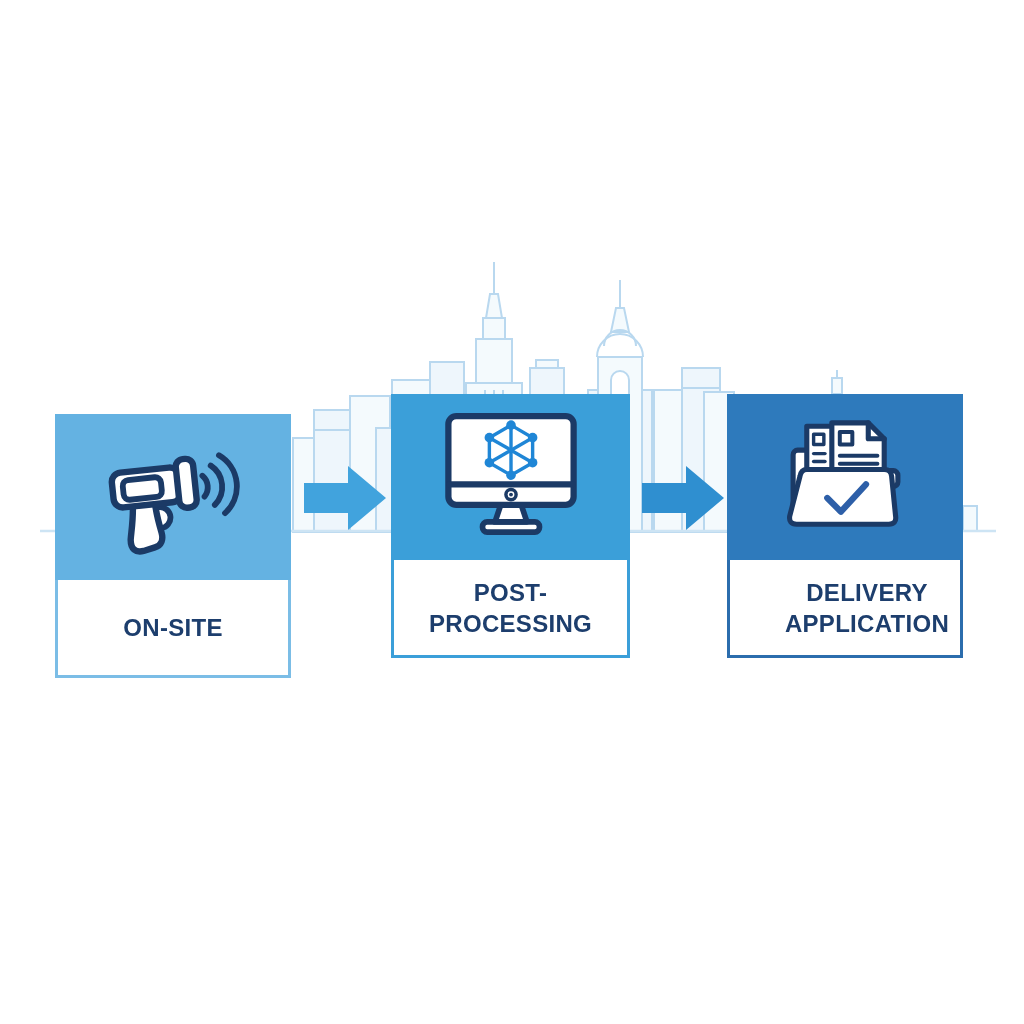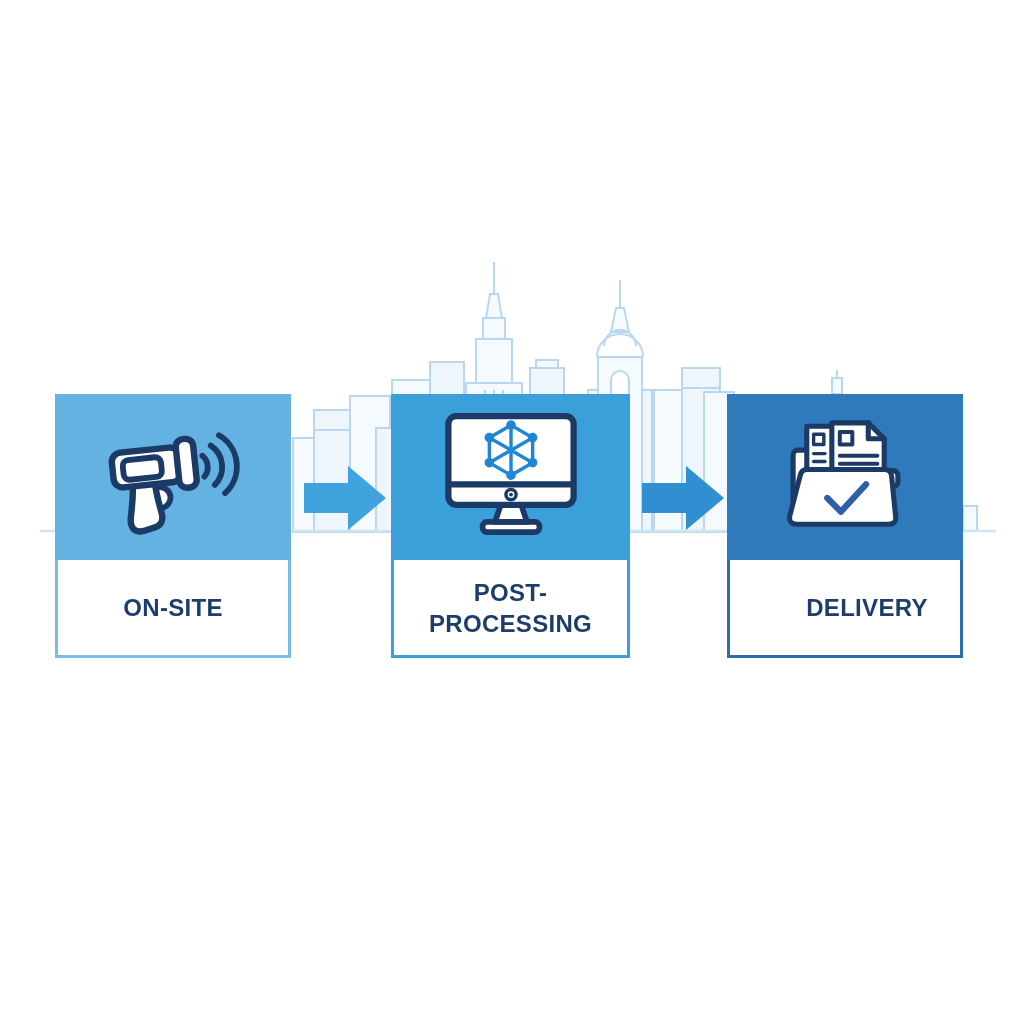--- a/index.html
+++ b/index.html
@@ -9,21 +9,21 @@
   }
   .skyline{position:absolute;left:0;top:0;z-index:0;}
   .step{position:absolute;z-index:2;top:394px;height:264px;display:flex;flex-direction:column;}
   .step-header{height:166px;display:flex;align-items:center;justify-content:center;}
   .step-label{
     flex:1;background:#ffffff;display:flex;flex-direction:column;
     justify-content:center;align-items:center;text-align:center;
     font-weight:700;font-size:24px;line-height:31px;letter-spacing:.3px;
     color:#1d3e6d;
   }
-  .step1{left:55px;width:236px;}
+  .step1{left:55px;width:236px;margin-top:20px;}
   .step1 .step-header{background:#64b2e2;}
   .step1 .step-label{border:3px solid #7bbde6;border-top:none;}
   .step2{left:391px;width:239px;border-radius:15px;}
   .step2 .step-header{background:#3b9fd9;}
   .step2 .step-label{border:3px solid #3b9fd9;border-top:none;}
   .step3{left:727px;width:236px;}
   .step3 .step-header{background:#2e7abc;}
   .step3 .step-label{border:3px solid #2b6dad;border-top:none;padding-left:44px;}
   .arrow{position:absolute;z-index:1;top:466px;width:82px;height:64px;}
   .arrow1{left:304px;}
@@ -183,16 +183,17 @@
           <rect x="90" y="48" width="16" height="14" rx="4" fill="#ffffff" stroke-width="4.5"></rect>
 
           <path d="M26,47 L94,47 Q100,47 100.5,53 L104,88 Q105,95 98,95 L17,95 Q10,95 11,88 L20,53 Q21,47 26,47 Z" fill="#ffffff" stroke-width="4.5"></path>
         </g>
 
         <path d="M44,72 L56,84 L78,60" fill="none" stroke="#2d5fa8" stroke-width="5.5" stroke-linecap="round" stroke-linejoin="round"></path>
       </svg>
     </div>
     <div class="step-label">
       <span>DELIVERY</span>
+      <span>APPLICATION</span>
     </div>
   </div>
 
 </div>
 
 </body></html>

